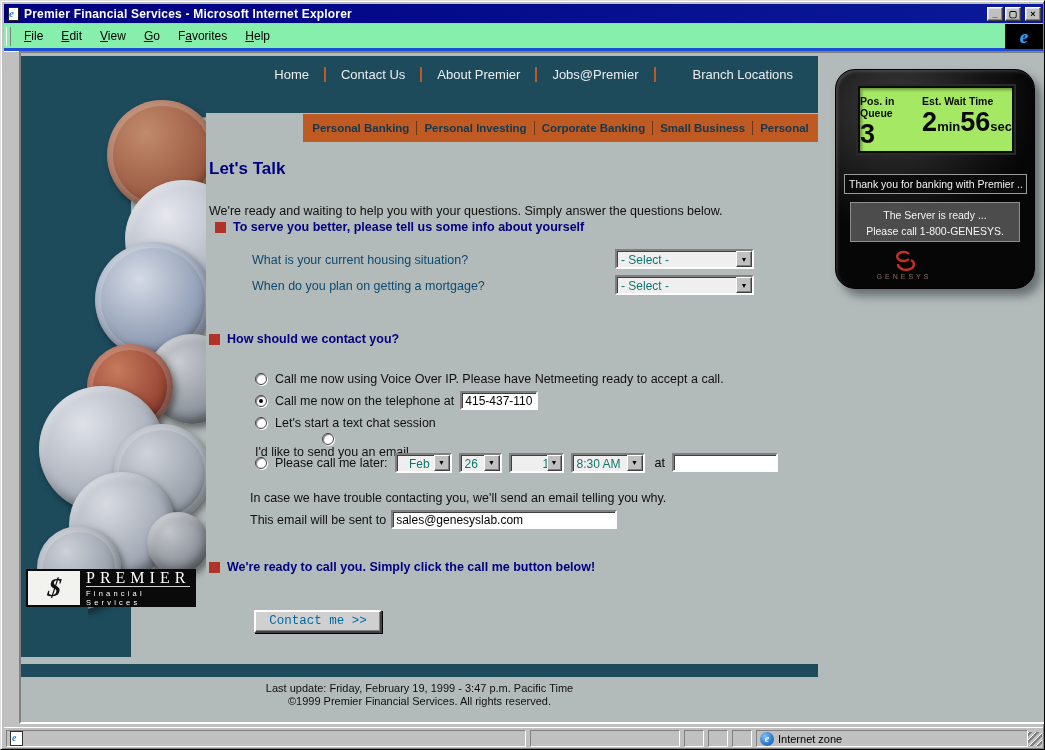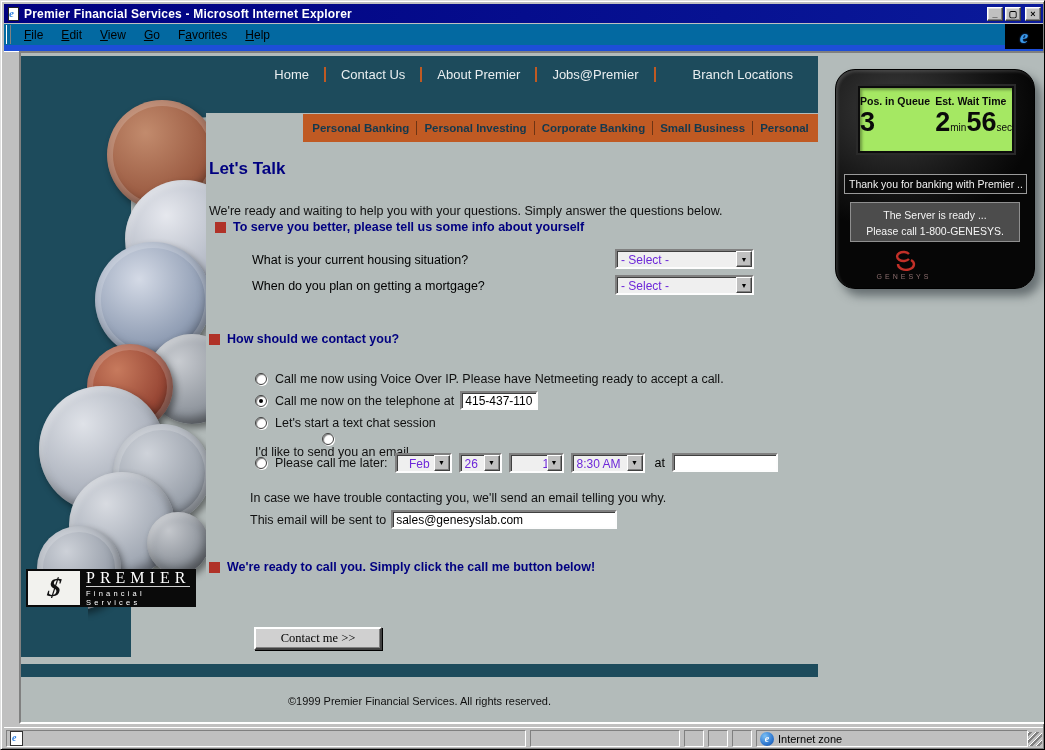--- a/index.html
+++ b/index.html
@@ -26,22 +26,22 @@
   .win-btn {
     width:16px; height:14px; background:#c0c0c0; color:#000;
     border:1px solid; border-color:#fff #404040 #404040 #fff;
     box-shadow:inset -1px -1px 0 #808080, inset 1px 1px 0 #dfdfdf;
     font:bold 9px "Liberation Sans",sans-serif; text-align:center; line-height:12px; cursor:default;
   }
   .win-btn.close { margin-left:2px; }
   
   .menubar {
     position:absolute; left:3px; top:23px; width:1039px; height:27px;
-    background:#0369a1; display:flex; align-items:center;
-    border-bottom:6px solid #1d4ed8; box-shadow:0 1px 0 #fff;
+    background:#86efac; display:flex; align-items:center;
+    border-bottom:3px solid #1d4ed8; box-shadow:0 1px 0 #fff;
   }
   .menu-grip { width:5px; height:19px; margin:0 4px 0 2px;
     border-left:1px solid #fff; border-right:1px solid #808080; }
   .menu-item { font-size:12px; color:#000; padding:3px 9px; cursor:default; }
   .menu-item .k { text-decoration:underline; }
   .ie-logo {
     position:absolute; right:0; top:0; width:38px; height:25px; background:#000;
     display:flex; align-items:center; justify-content:center;
   }
   .ie-logo span { font:bold italic 19px "Liberation Serif",serif; color:#3b9be8; text-shadow:0 0 2px #1c5cc8; }
@@ -93,26 +93,26 @@
   .lets-talk { position:absolute; left:188px; top:106px; color:#000080; font-size:17px; font-weight:bold; }
   .intro { position:absolute; left:188px; top:151px; font-size:12.5px; color:#101010; }
   .bullet-row { position:absolute; display:flex; align-items:center; }
   .bullet { width:11px; height:11px; background:#b03228; margin-right:7px; flex:none; }
   .bullet-title { color:#000080; font-size:12.5px; font-weight:bold; }
   .br1 { left:194px; top:167px; }
   .br2 { left:188px; top:279px; }
   .br3 { left:188px; top:507px; }
   .q-row { position:absolute; left:231px; width:560px; height:21px; display:flex; align-items:center; }
   .q1 { top:196px; } .q2 { top:222px; }
-  .q-label { font-size:12.5px; color:#000000; }
+  .q-label { font-size:12.5px; color:#0c4a6e; }
   
   .combo { display:flex; height:20px; background:#efefef;
     border:2px solid; border-color:#808080 #fdfdfd #fdfdfd #808080;
     box-shadow:inset 1px 1px 0 #404040; cursor:pointer; }
-  .combo-val { flex:1; font-size:12px; color:#6d28d9; padding:2px 4px 0 4px; white-space:nowrap; overflow:hidden; }
+  .combo-val { flex:1; font-size:12px; color:#0f766e; padding:2px 4px 0 4px; white-space:nowrap; overflow:hidden; }
   .combo-arrow { width:16px; background:#c0c0c0; border:1px solid; border-color:#fff #404040 #404040 #fff;
     box-shadow:inset -1px -1px 0 #808080; display:flex; align-items:center; justify-content:center;
     font-size:7px; color:#000; }
   .q-combo { position:absolute; left:594px; width:139px; }
   .qc1 { top:196px; } .qc2 { top:222px; }
   
   .radio-row { position:absolute; left:234px; height:21px; display:flex; align-items:center; }
   .r1 { top:315px; } .r2 { top:337px; } .r3 { top:359px; } .r4 { top:380px;flex-direction:column; } .r5 { top:399px; }
   .radio { width:12px; height:12px; border-radius:50%; background:#fff; margin-right:8px; flex:none;
     border:1px solid #404040; box-shadow:inset 1px 1px 1px #808080, 1px 1px 0 #fff; position:relative; cursor:pointer; }
@@ -125,38 +125,38 @@
   .later-combo { margin-left:7px; }
   .w-month{width:57px;text-align:right;} .w-day{width:43px;} .w-year{width:55px;padding-left:28px;} .w-time{width:74px;}
   .at-label { font-size:12.5px; margin:0 7px 0 10px; }
   .at-input { width:106px; }
   .email-note1 { position:absolute; left:229px; top:438px; font-size:12.5px; color:#101010; }
   .email-row { position:absolute; left:229px; top:457px; display:flex; align-items:center; }
   .email-row .lbl { font-size:12.5px; color:#101010; margin-right:5px; }
   .email-input { width:226px; }
   .contact-btn { position:absolute; left:233px; top:557px; width:128px; height:23px; background:#d0d0d0;
     border:2px solid; border-color:#fff #404040 #404040 #fff; box-shadow:inset -1px -1px 0 #808080, 1px 1px 0 #000;
-    font-size:12.5px; color:#000000; text-align:center; line-height:19px; cursor:pointer;
-    font-family:Liberation Serif, serif;margin-top:17px; }
+    font-size:12.5px; color:#0369a1; text-align:center; line-height:19px; cursor:pointer;
+    font-family:Liberation Mono, monospace; }
   
   .footer-bar { position:absolute; left:0; top:611px; width:797px; height:13px; background:#1d4b5c; }
   .footer-l1 { position:absolute; left:0; top:629px; width:797px; text-align:center; font-size:11px; color:#101010; }
   .footer-l2 { position:absolute; left:0; top:642px; width:797px; text-align:center; font-size:11px; color:#101010; }
   
   .device { position:absolute; left:814px; top:16px; width:200px; height:220px;
     background:radial-gradient(140px 120px at 30% 18%, #3c3c3c, #141414 70%, #060606);
     border-radius:20px; border:1px solid #000;
     box-shadow:6px 7px 10px rgba(40,50,55,.55), inset 2px 2px 3px rgba(255,255,255,.14); }
   .lcd { position:absolute; left:22px; top:16px; width:156px; height:67px; background:#a5e863;
     border:2px solid #0c0c0c; box-shadow:inset 2px 2px 3px rgba(0,0,0,.35), 0 0 0 2px #2a2a2a;
     display:flex; }
   .lcd-col { flex:1; padding-top:7px; color:#0a0a0a; }
   .lcd-label { font-size:10.5px; font-weight:bold; }
   .lcd-big { font-size:27px; font-weight:bold; line-height:30px; }
-  .lcd-unit { font-size:10px; font-weight:normal; }
+  .lcd-unit { font-size:13px; font-weight:bold; }
   .marquee { position:absolute; left:8px; top:104px; width:183px; height:20px; background:#0b0b0b;
     border:1px solid #9a9a9a; color:#f2f2f2; font-size:10.5px; line-height:18px; padding-left:4px;
     white-space:nowrap; overflow:hidden; }
   .msgbox { position:absolute; left:14px; top:132px; width:170px; height:40px; background:#4c4c4c;
     border:1px solid #8f8f8f; color:#f4f4f4; font-size:10.5px; text-align:center; padding-top:4px; line-height:16px; }
   .genesys { position:absolute; left:28px; top:178px; width:80px; height:38px; text-align:center; }
   .genesys svg { display:block; margin:0 auto; }
   .genesys-name { font-size:7px; letter-spacing:3px; color:#8d6f6f; margin-top:1px; }
   
   .statusbar { position:absolute; left:3px; top:726px; width:1039px; height:21px; background:#c0c0c0;
@@ -339,20 +339,21 @@
       </div>
 
       <div class="bullet-row br3">
         <div class="bullet"></div>
         <div class="bullet-title">We're ready to call you. Simply click the call me button below!</div>
       </div>
 
       <button class="contact-btn">Contact me &gt;&gt;</button>
 
       <div class="footer-bar"></div>
+      <div class="footer-l1">Last update: Friday, February 19, 1999 - 3:47 p.m. Pacific Time</div>
       <div class="footer-l2">©1999 Premier Financial Services. All rights reserved.</div>
 
       <div class="device">
         <div class="lcd">
           <div class="lcd-col">
             <div class="lcd-label">Pos. in Queue</div>
             <div class="lcd-big">3</div>
           </div>
           <div class="lcd-col">
             <div class="lcd-label">Est. Wait Time</div>

